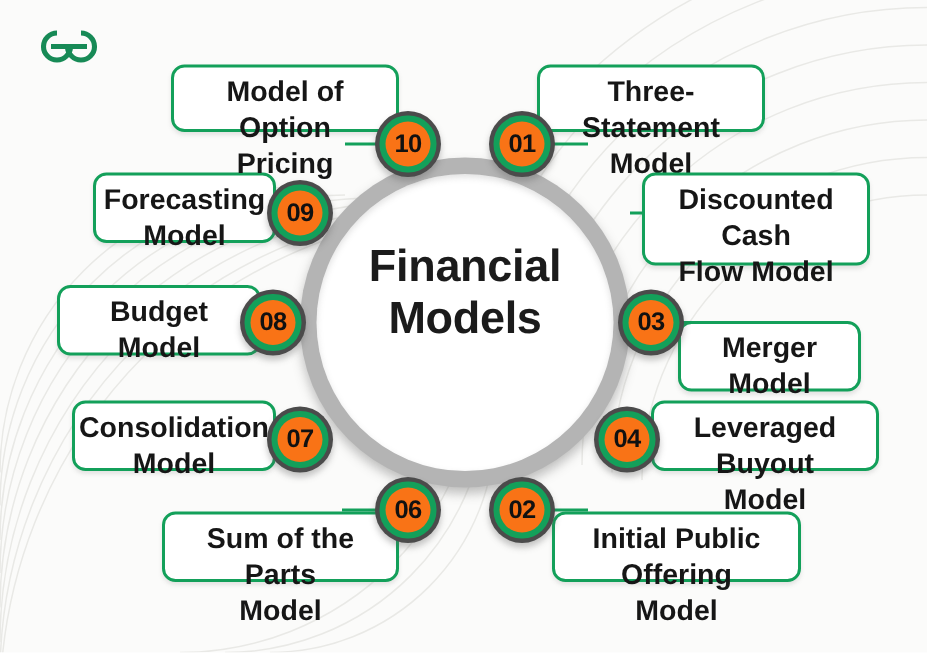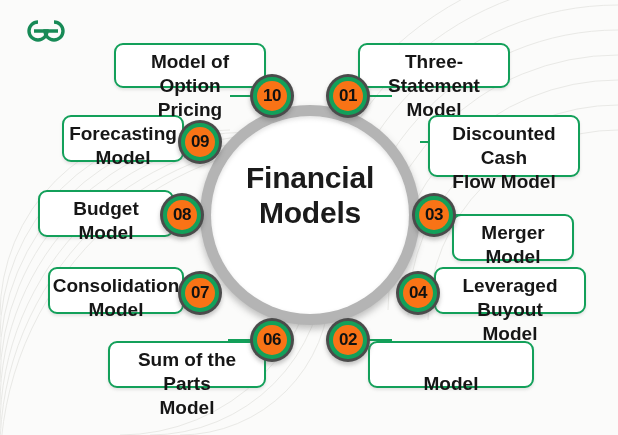--- a/index.html
+++ b/index.html
@@ -204,21 +204,21 @@
   </div>
 
   <div class="node-box" style="left:434px; top:267px; width:152px; height:47px;">
     <span>
       <span>Leveraged Buyout</span><br><span>Model</span>
     </span>
   </div>
 
   <div class="node-box" style="left:368px; top:341px; width:166px; height:47px;">
     <span>
-      <br><span>Model</span>
+      <span>Initial Public Offering</span><br><span>Model</span>
     </span>
   </div>
 
   <div class="node-box" style="left:108px; top:341px; width:158px; height:47px;">
     <span>
       <span>Sum of the Parts</span><br><span>Model</span>
     </span>
   </div>
 
   <div class="node-box" style="left:48px; top:267px; width:136px; height:47px;">

